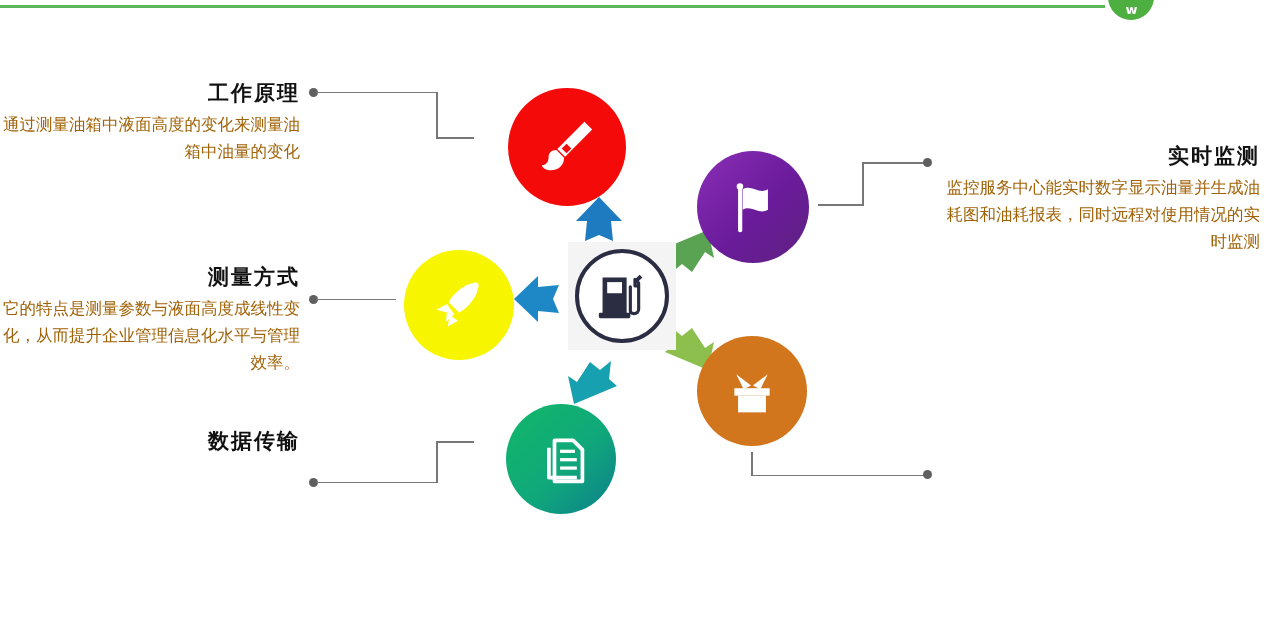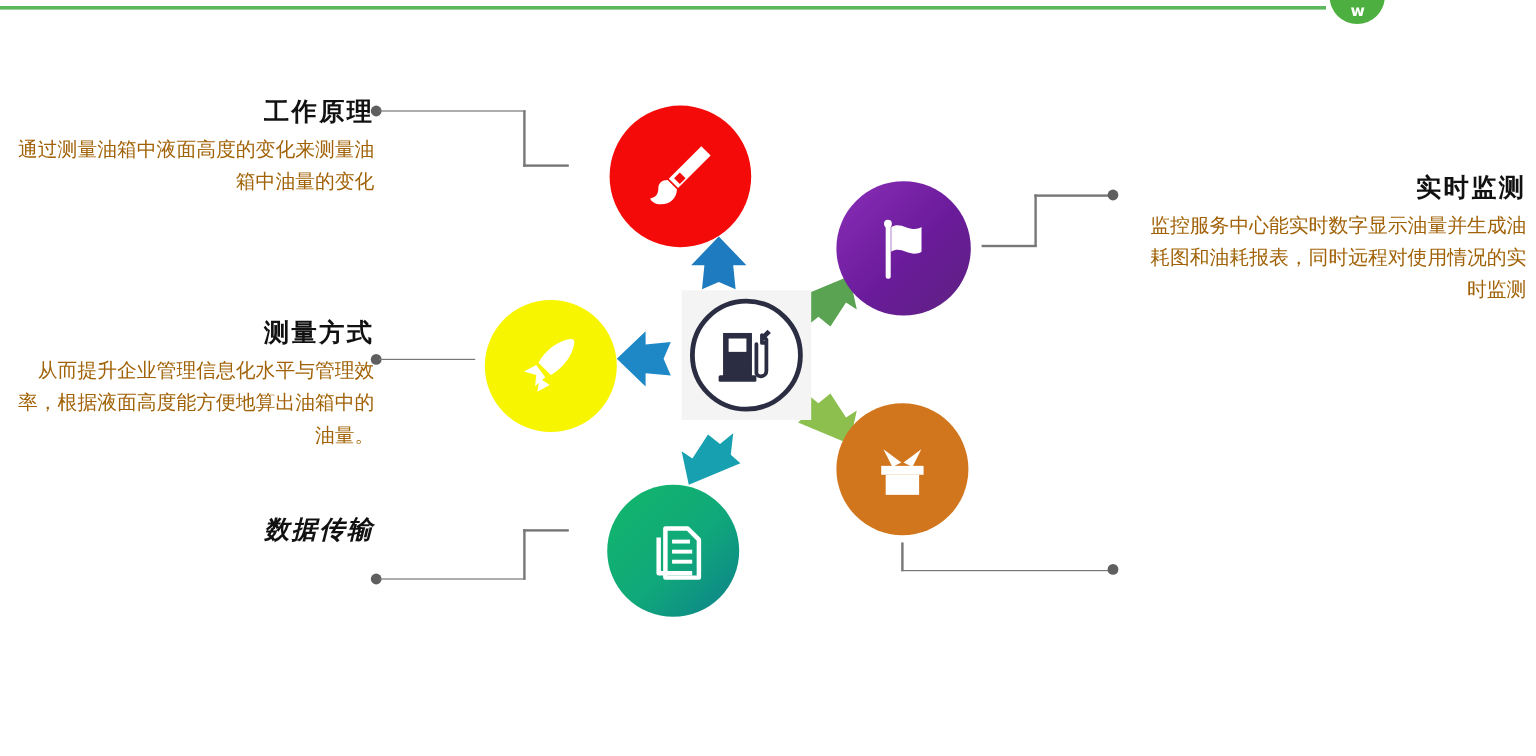--- a/index.html
+++ b/index.html
@@ -46,41 +46,40 @@
     color: #ffffff;
     font-size: 13px;
     font-weight: bold;
     letter-spacing: -1px;
   }
 
   
   .block {
     position: absolute;
     width: 300px;
-    margin-left: 12px;
   }
   .block .b-title {
     font-size: 21px;
     font-weight: bold;
     letter-spacing: 2px;
     color: #111111;
     margin-bottom: 6px;
     line-height: 1.25;
   }
   .block .b-body {
     font-size: 16.5px;
     line-height: 1.62;
     color: #a16207;
   }
   .block.right-align { text-align: right; }
   .block.left-align  { text-align: right; }
 
   #block-principle { left: 0px;    top: 80px;  }
   #block-method    { left: 0px;    top: 264px; }
-  #block-transfer  { left: 0px;    top: 428px; font-style: italic; }
+  #block-transfer  { left: 0px;    top: 428px; }
   #block-monitor   { left: 940px;  top: 143px; width: 320px; }
   #block-solve     { left: 940px;  top: 448px; width: 320px; }
 
   
   .conn { position: absolute; }
   .conn .seg { position: absolute; background: #777777; }
   .conn .dot {
     position: absolute;
     width: 9px; height: 9px;
     border-radius: 50%;
@@ -264,21 +263,21 @@
     </svg>
   </div>
 
   <div class="block right-align" id="block-principle">
     <div class="b-title">工作原理</div>
     <div class="b-body">通过测量油箱中液面高度的变化来测量油箱中油量的变化</div>
   </div>
 
   <div class="block right-align" id="block-method">
     <div class="b-title">测量方式</div>
-    <div class="b-body">从而提升企业管理信息化水平与管理效率，根据液面高度能方便地算出油箱中的油量。</div>
+    <div class="b-body">它的特点是测量参数与液面高度成线性变化，从而提升企业管理信息化水平与管理效率。</div>
   </div>
 
   <div class="block right-align" id="block-transfer">
     <div class="b-title">数据传输</div>
   </div>
 
   <div class="block left-align" id="block-monitor">
     <div class="b-title">实时监测</div>
     <div class="b-body">监控服务中心能实时数字显示油量并生成油耗图和油耗报表，同时远程对使用情况的实时监测</div>
   </div>

